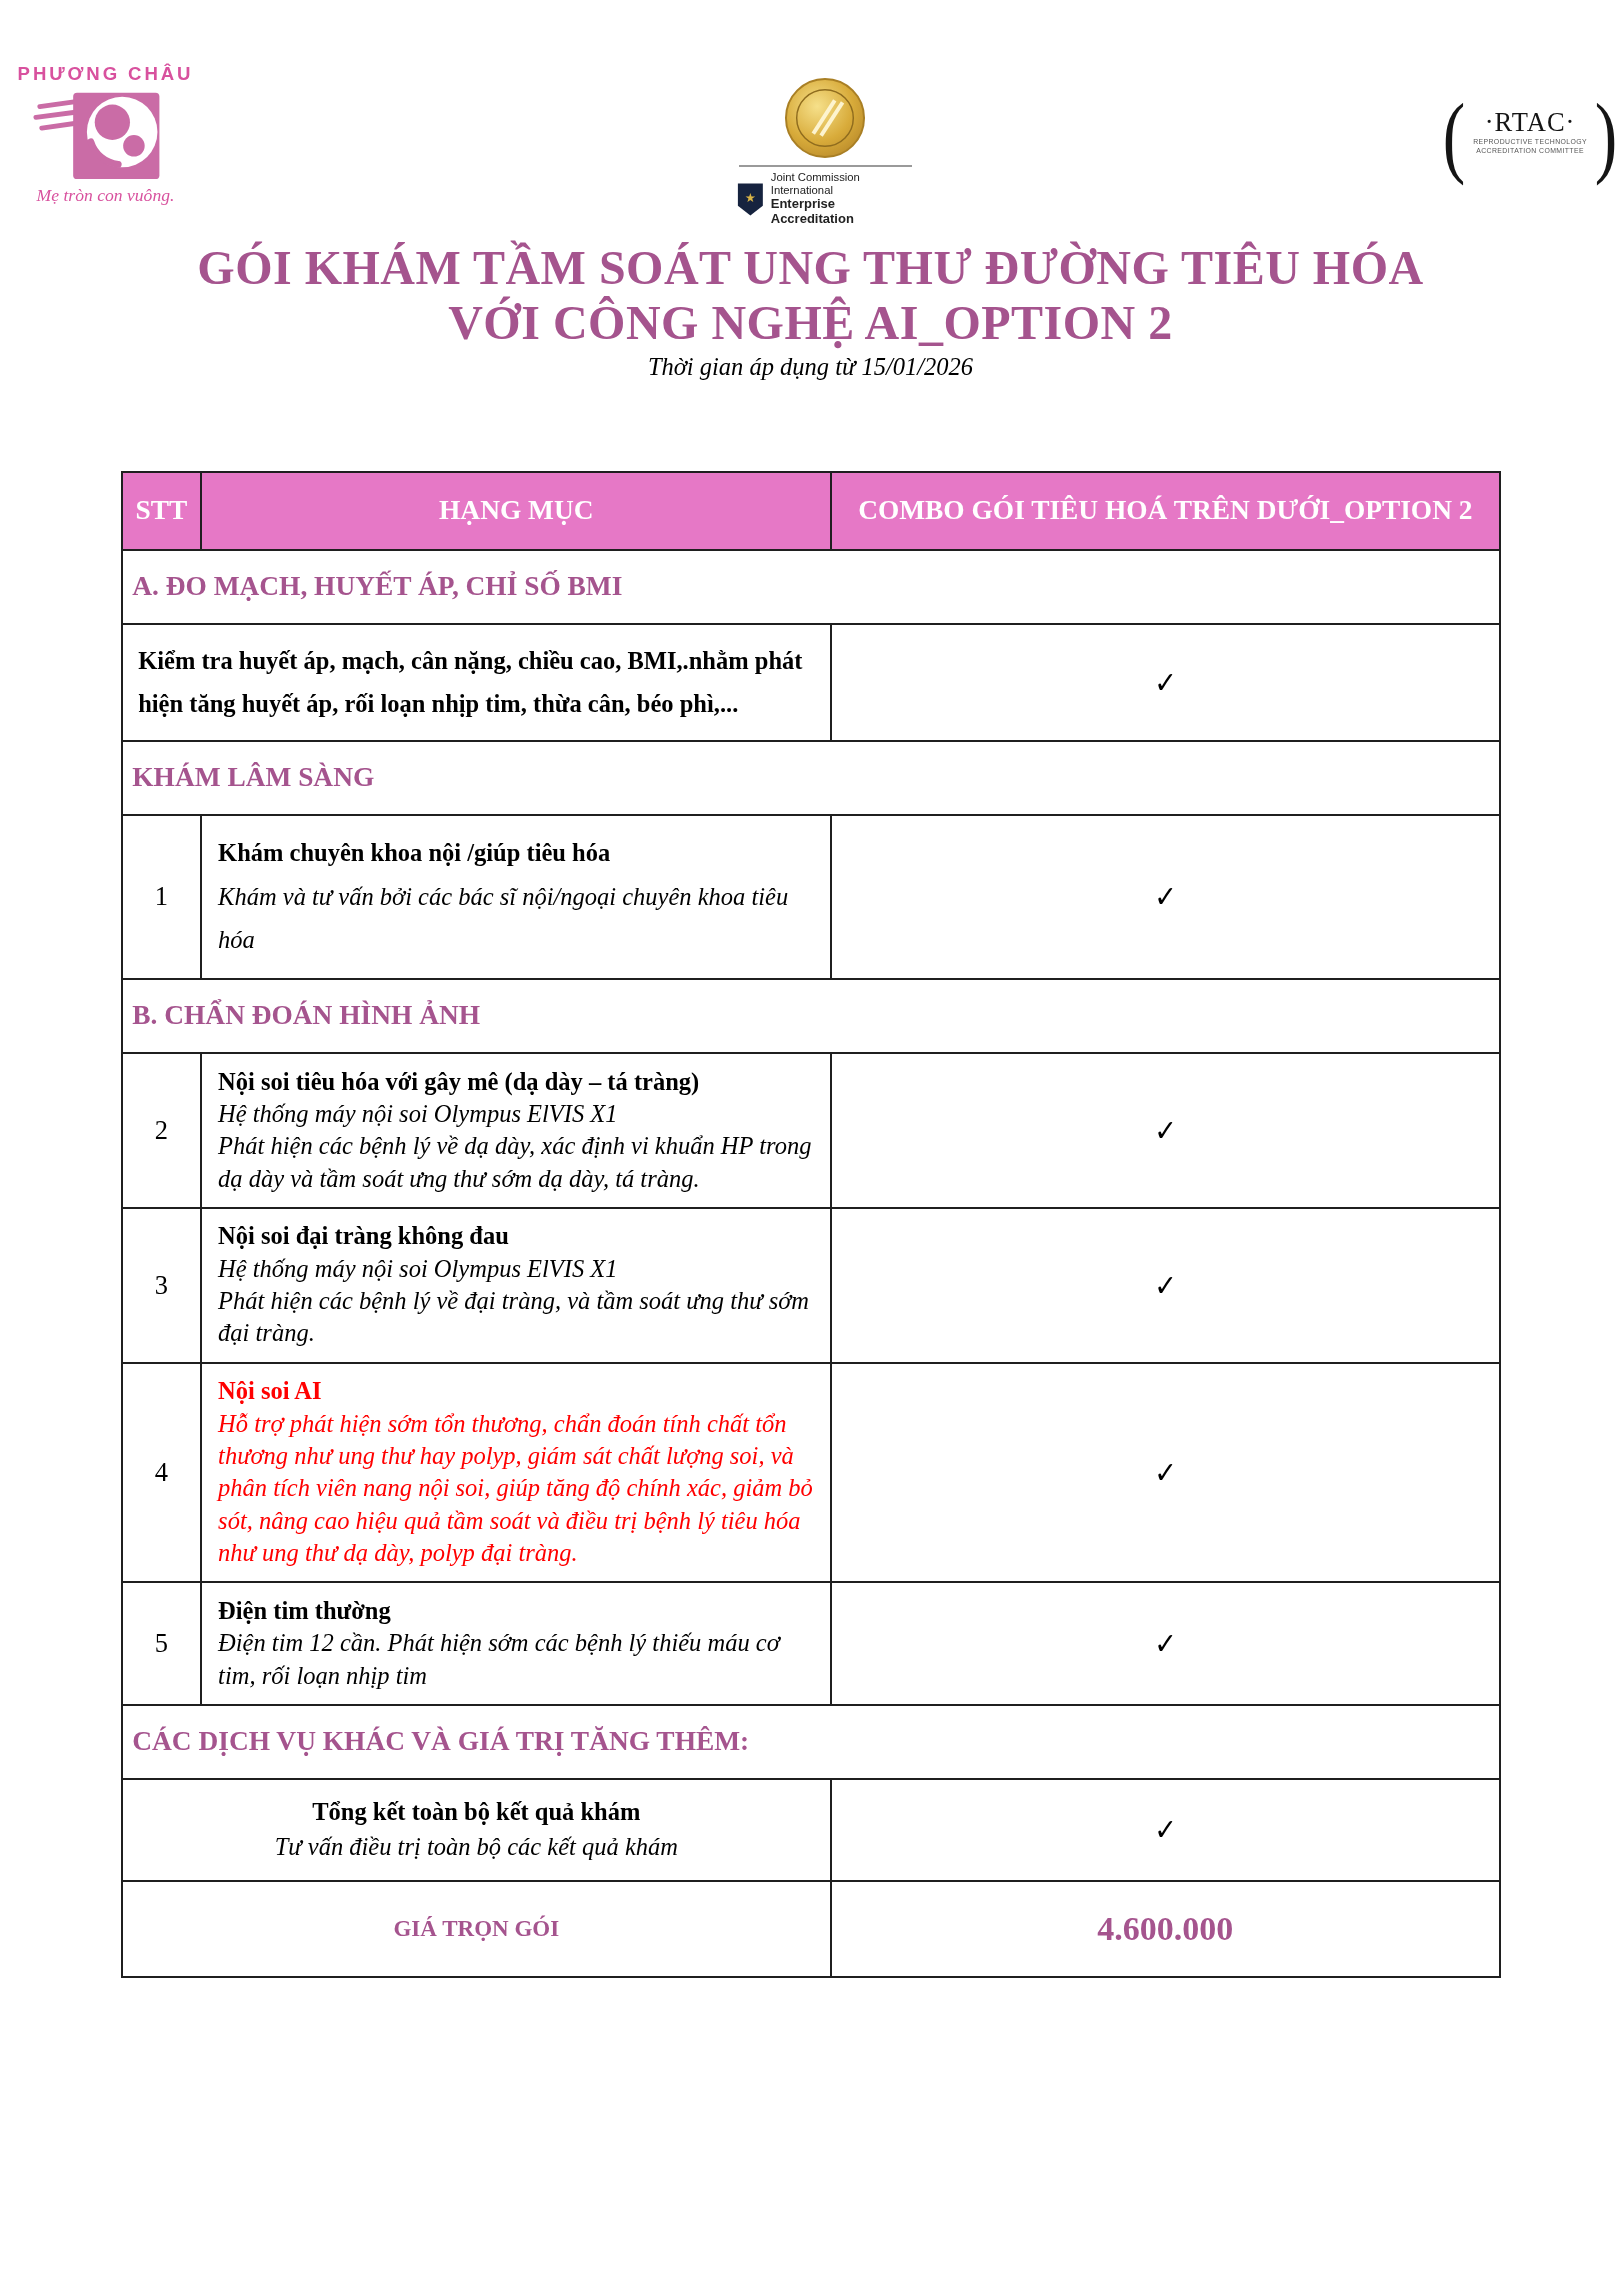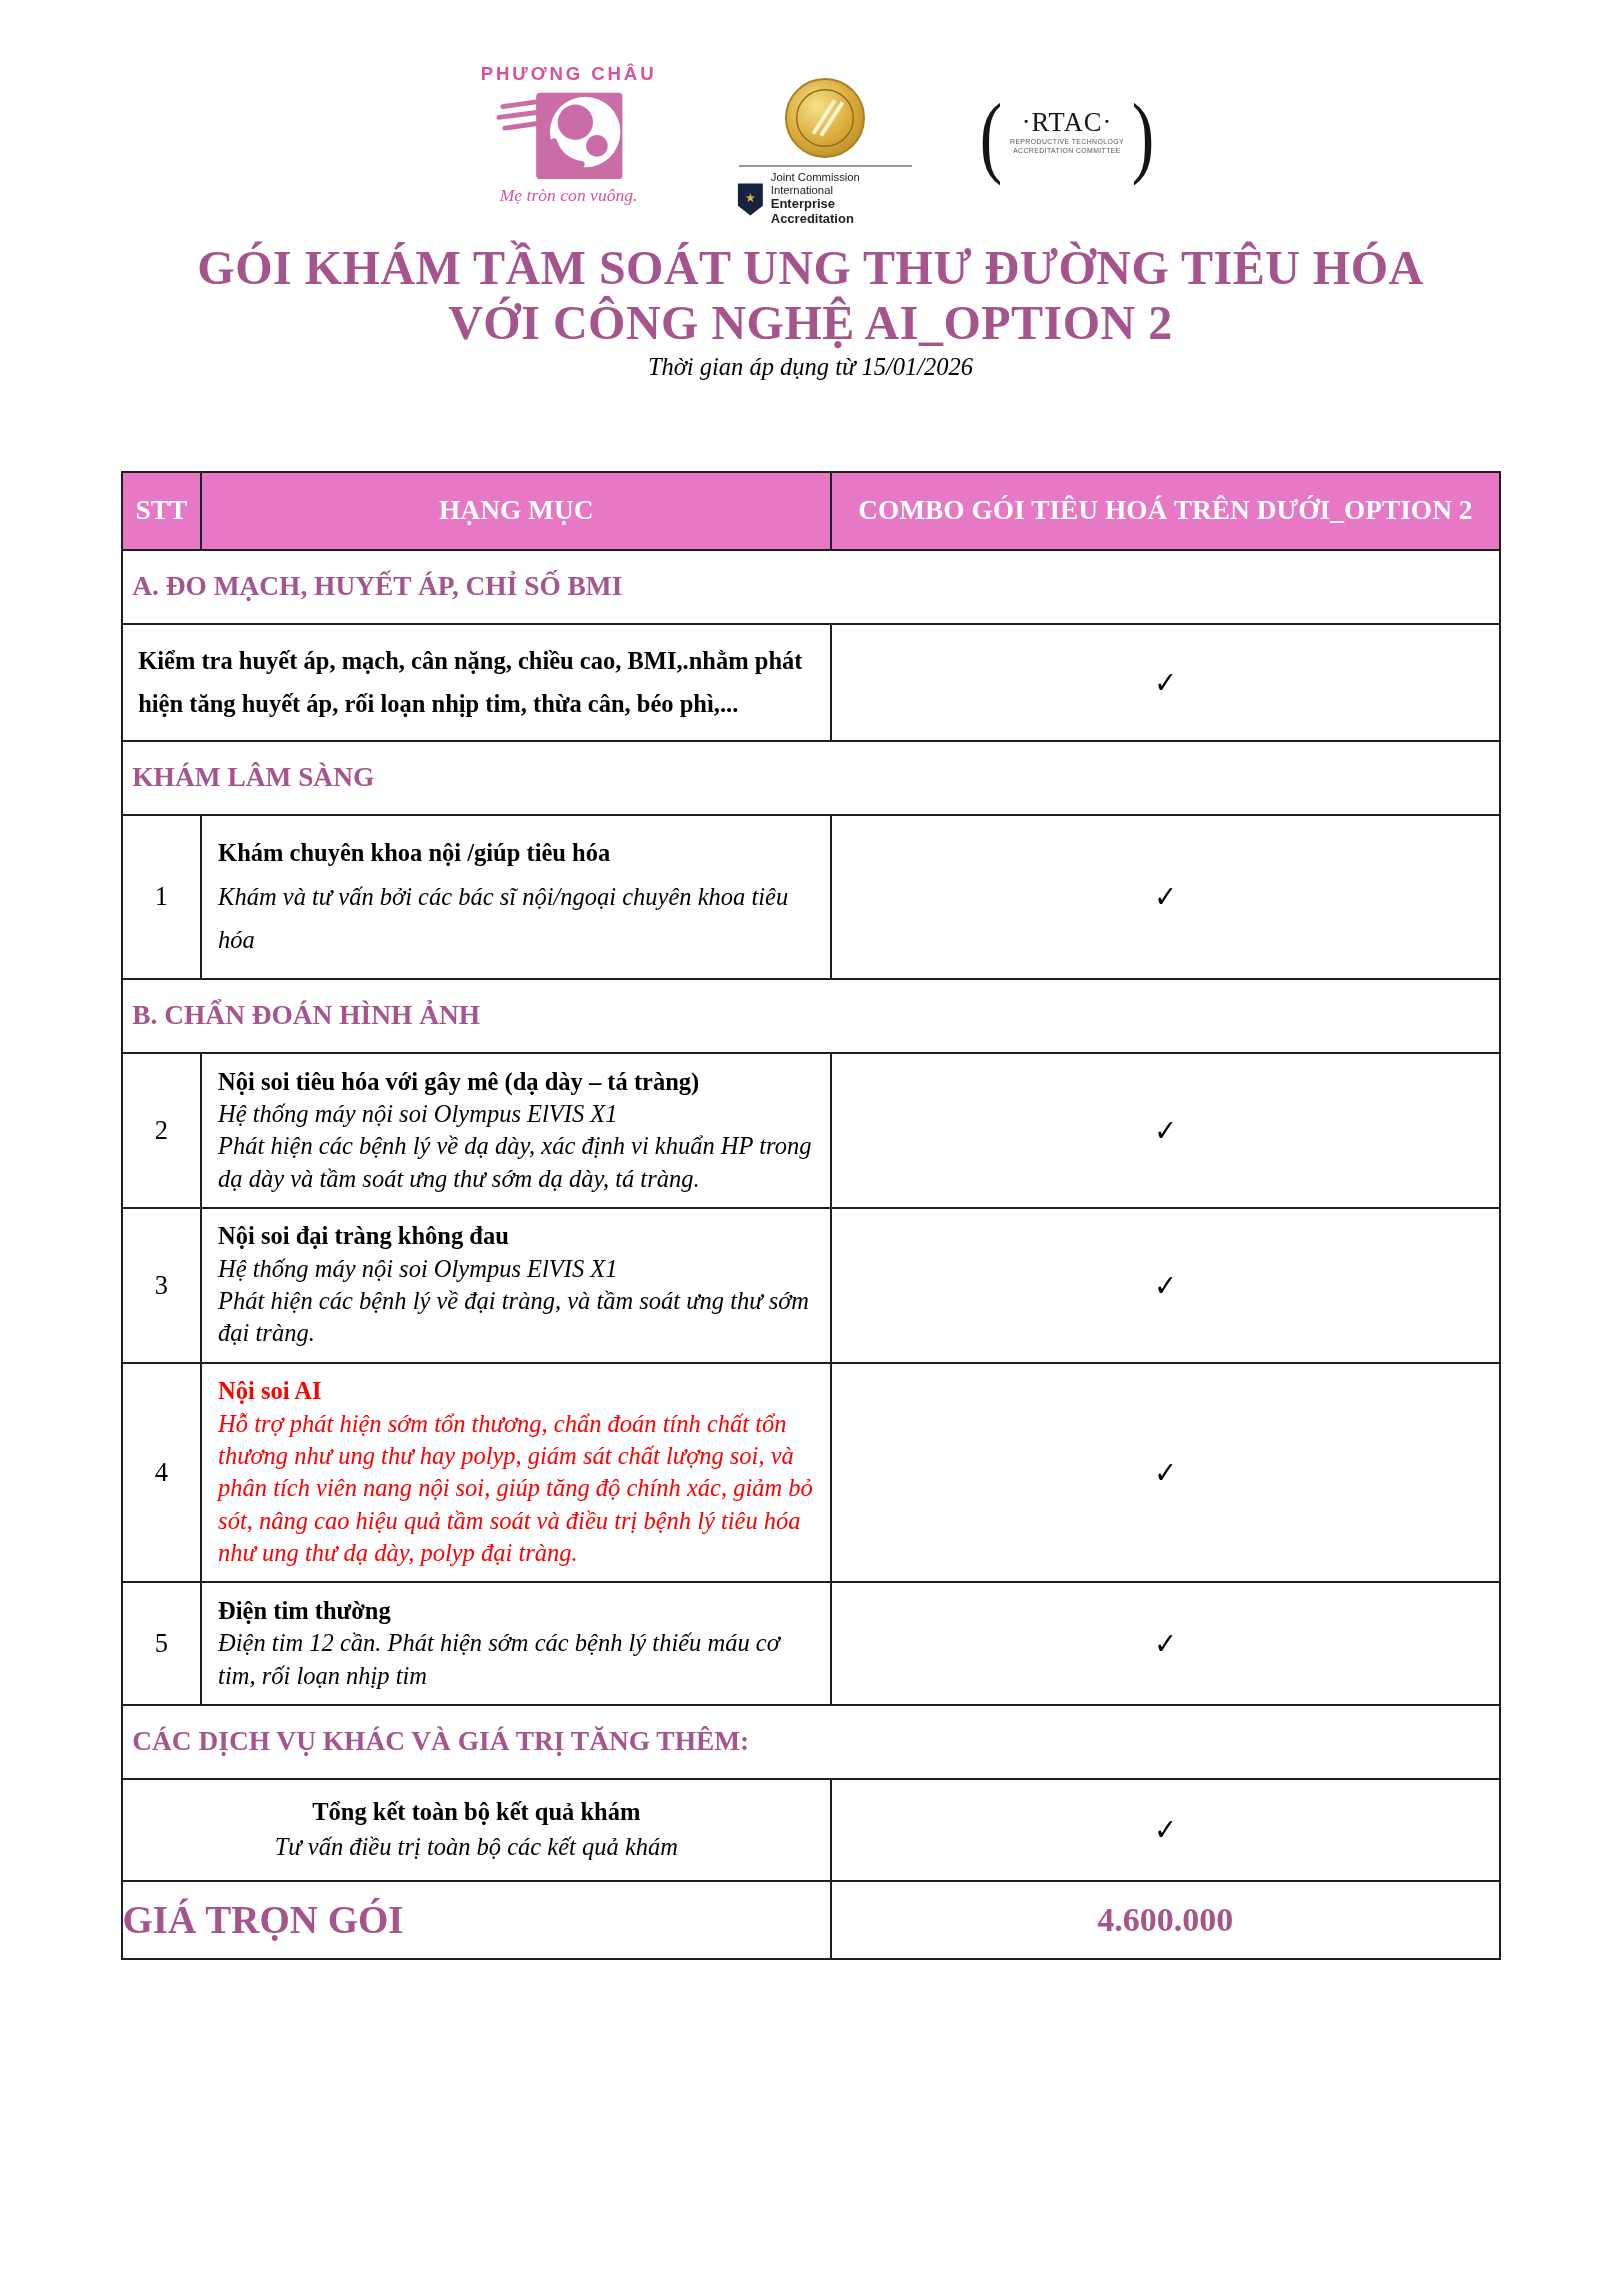--- a/index.html
+++ b/index.html
@@ -4,21 +4,21 @@
 <style>
   * { margin:0; padding:0; box-sizing:border-box; }
   html,body { background:#ffffff; }
   .page {
     width:1621px; height:2293px; margin:0 auto; background:#fff;
     font-family:"Liberation Serif", serif; color:#000;
     position:relative; padding-top:63px; overflow:hidden;
   }
 
   
-  .logos { display:flex; justify-content:center; align-items:flex-start; gap:63px; height:155px; }
+  .logos { display:flex; justify-content:space-between; align-items:flex-start; gap:63px; height:155px; }
 
   .logo-pc { display:flex; flex-direction:column; align-items:center; width:211px; }
   .pc-name { font-family:"Liberation Sans", sans-serif; font-weight:bold; font-size:18.6px;
              letter-spacing:2.9px; color:var(--logo-pink-text); }
   .pc-tagline { font-style:italic; font-size:17.6px; color:var(--logo-pink-text); margin-top:2px; }
 
   .logo-jci { display:flex; flex-direction:column; align-items:center; width:176px; margin-top:13.7px; }
   .jci-rule { width:173px; height:2px; background:#9a9a9a; margin:5.9px 0 4.9px; }
   .jci-bottom { display:flex; align-items:center; gap:6.9px; }
   .jci-text { font-family:"Liberation Sans", sans-serif; color:#222; line-height:1.15; }
@@ -53,22 +53,22 @@
   .item-italic { font-style:italic; }
   tr.red .item-bold, tr.red .item-italic { color:var(--red); }
   .check-cell { text-align:center; vertical-align:middle; font-size:30px; }
   .check { display:inline-block; transform:scaleX(.9); }
 
   
   tbody tr:nth-child(2) .desc-cell { line-height:1.78; padding:13.7px 15.7px; }
   tbody tr:nth-child(4) .desc-cell { line-height:1.78; padding:15.7px 15.7px; }
   tbody tr:nth-child(11) .desc-cell, tbody tr:nth-child(12) .desc-cell { padding:15.7px 15.7px; line-height:1.4; }
 
-  .price-label-cell { color:var(--purple); font-weight:bold; font-size:39px; text-align:left;
-                      vertical-align:middle; height:78px; }
+  .price-label-cell { color:var(--purple); font-weight:bold; font-size:23px; text-align:center;
+                      vertical-align:middle; height:96px; }
   .price-value-cell { color:var(--purple); font-weight:bold; font-size:34px; text-align:center;
                       vertical-align:middle;border-radius:18px; }
 </style>
 </head>
 <body>
 
 <div class="page">
 
   <header class="logos">
 

